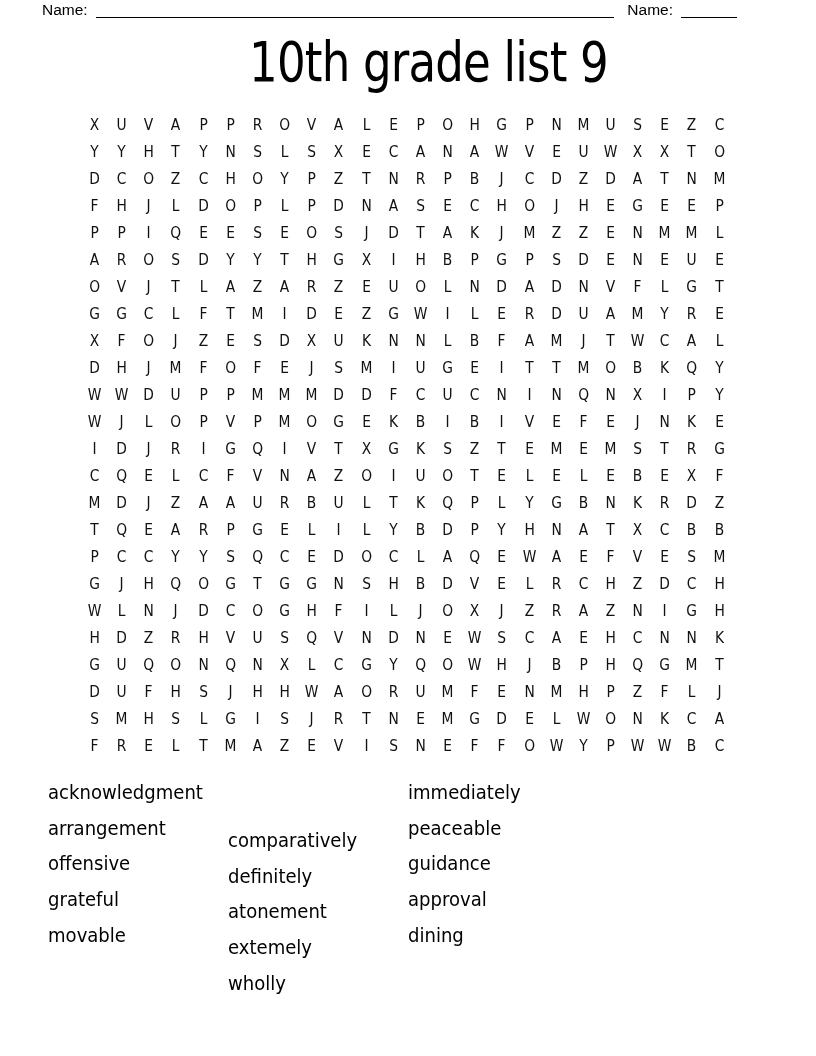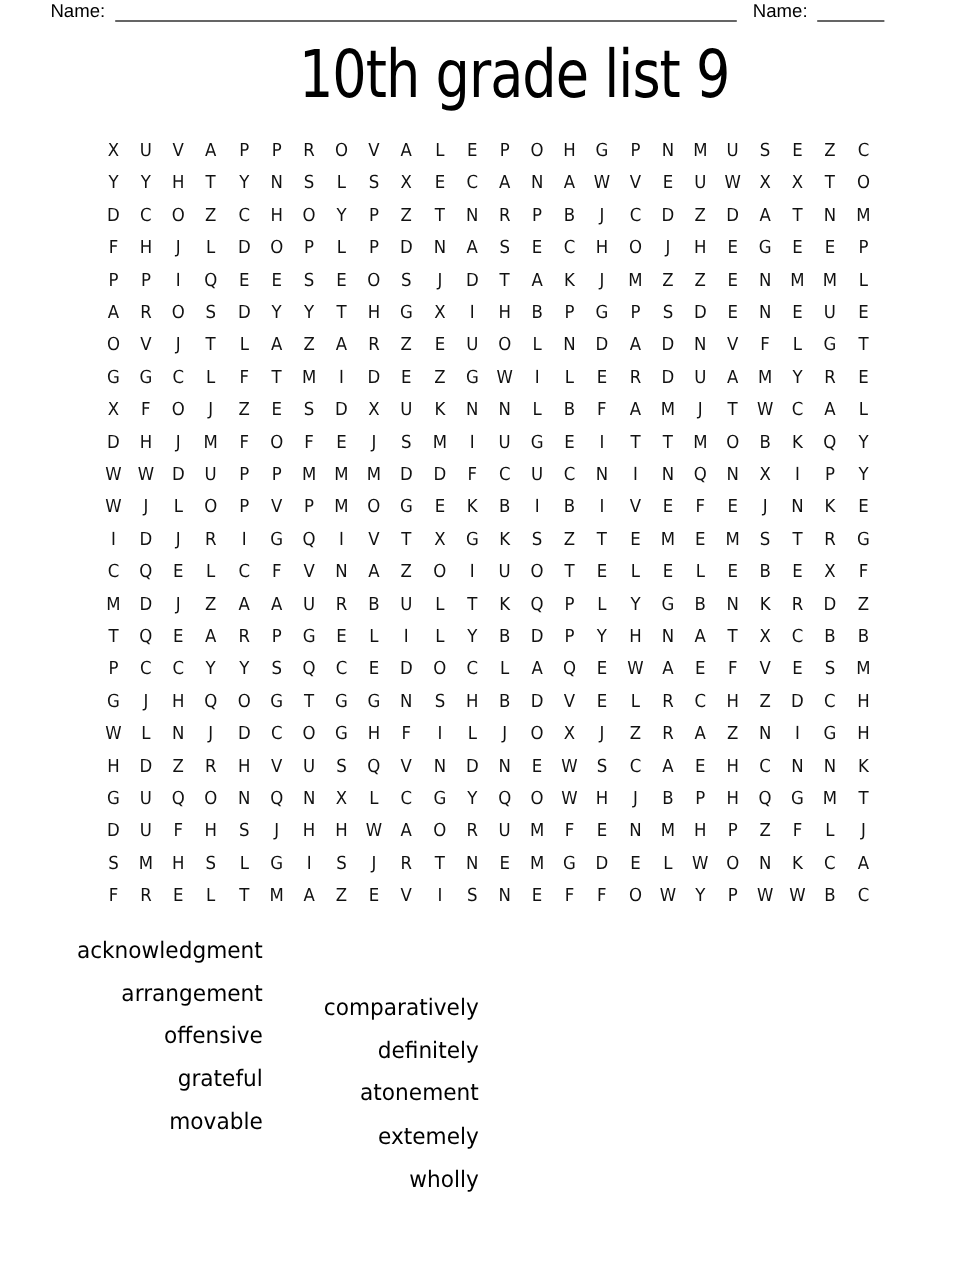--- a/index.html
+++ b/index.html
@@ -88,21 +88,20 @@
 
   
   .words {
     position: absolute;
     left: 48px;
     top: 775px;
     display: flex;
     font-size: 19px;
     font-weight: 500;
     color: #000000;
-    text-align: right;
   }
   .word-col { display: block; }
   .word-col:nth-child(1) { width: 180px; }
   .word-col:nth-child(2) { width: 180px; margin-top: 48px; }
   .word-col:nth-child(3) { width: 177px; }
   .word-col:nth-child(4) { width: 160px; }
   .word {
     line-height: 35.7px;
     white-space: nowrap;
     transform: scaleX(0.95);
@@ -710,15 +709,22 @@
         <div class="word">grateful</div>
         <div class="word">movable</div>
       </div>
       <div class="word-col">
         <div class="word">comparatively</div>
         <div class="word">definitely</div>
         <div class="word">atonement</div>
         <div class="word">extemely</div>
         <div class="word">wholly</div>
       </div>
+      <div class="word-col">
+        <div class="word">immediately</div>
+        <div class="word">peaceable</div>
+        <div class="word">guidance</div>
+        <div class="word">approval</div>
+        <div class="word">dining</div>
+      </div>
     </div>
 
 </div>
 
 </body></html>

